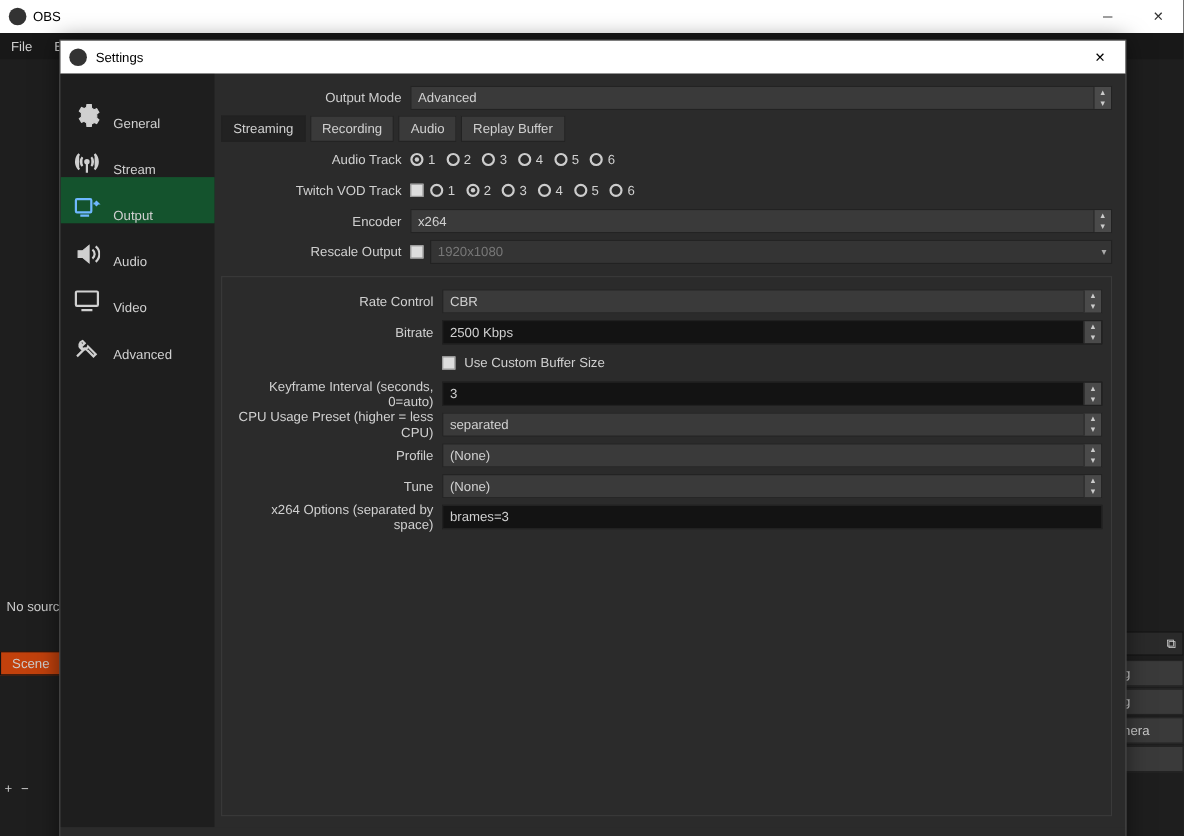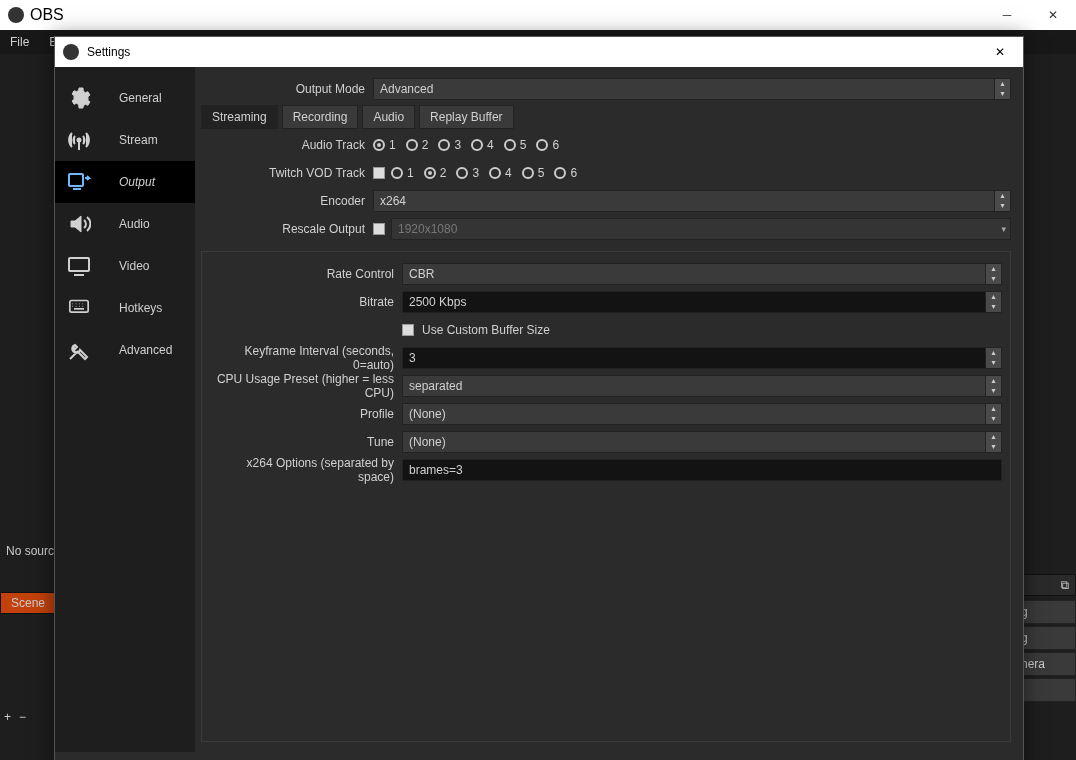--- a/index.html
+++ b/index.html
@@ -1,21 +1,21 @@
 <!DOCTYPE html>
 <html><head>
 <meta charset="utf-8">
 <style>
 * { box-sizing: border-box; margin: 0; padding: 0; font-family: "Segoe UI", Arial, sans-serif; font-size: 12px; }
 body { background: #1e1e1e; width: 1076px; height: 760px; overflow: hidden; position: relative; color: #d0d0d0; }
 
 
 .bg-titlebar { position: absolute; top: 0; left: 0; right: 0; height: 30px; background: #fff; display: flex; align-items: center; }
 .bg-titlebar .icon { width: 16px; height: 16px; margin: 0 6px 0 8px; border-radius: 50%; background: #333; }
-.bg-titlebar .txt { color: #000; font-size: 16px; }
+.bg-titlebar .txt { color: #000; font-size: 12px; }
 .bg-titlebar .winbtns { margin-left: auto; display: flex; }
 .bg-titlebar .winbtn { width: 46px; height: 30px; display: flex; align-items: center; justify-content: center; color: #333; }
 .bg-menubar { position: absolute; top: 30px; left: 0; right: 0; height: 24px; background: #181818; display: flex; align-items: center; color: #d0d0d0; }
 .bg-menubar .mitem { padding: 0 10px; }
 .bg-nosource { position: absolute; left: 6px; top: 544px; color: #ccc; font-size: 12px; }
 .bg-main-dark { position: absolute; left: 0; right: 0; top: 54px; bottom: 0; background: #1e1e1e; }
 .bg-scene-tab { position:absolute; left:0; top:592px; height:22px; background:#c2410c; color:#ccc; padding:3px 10px; border:1px solid #111; }
 .bg-scene-btns { position:absolute; left:4px; top:710px; color:#ccc; font-size:20px; display:flex; gap:8px; }
 
 
@@ -35,22 +35,22 @@
 }
 .dlg-titlebar { height: 30px; background: #fff; display: flex; align-items: center; }
 .dlg-titlebar .icon { width: 16px; height: 16px; margin: 0 8px; border-radius: 50%; background: #333; }
 .dlg-titlebar .title { color: #000; font-size: 12px; }
 .dlg-titlebar .close { margin-left: auto; width: 46px; height: 30px; display: flex; align-items: center; justify-content: center; color: #000; }
 
 .dlg-body { flex: 1; display: flex; background: #2b2b2b; overflow: hidden; }
 
 
 .sidebar { width: 140px; background: #1e1e1e; padding: 10px 0; }
-.side-item { display: flex; align-items: center; height: 42px; padding: 0 10px; color: #d0d0d0; cursor: pointer; gap: 26px; }
-.side-item.active { background: #000000; font-style: italic; }
+.side-item { display: flex; align-items: flex-end; height: 42px; padding: 0 10px; color: #d0d0d0; cursor: pointer; gap: 10px; }
+.side-item.active { background: #14532d; }
 .side-item .sicon { width: 28px; height: 28px; display: flex; align-items: center; justify-content: center; flex-shrink: 0; }
 .side-item.active .sicon svg { fill: #6fb8ff; stroke: #6fb8ff; }
 .side-item .sicon svg { fill: #d0d0d0; stroke: #d0d0d0; }
 
 
 .content { flex: 1; padding: 10px 12px 10px 6px; display: flex; flex-direction: column; gap: 4px; overflow: hidden; }
 
 .row { display: flex; align-items: center; height: 24px; gap: 2px; }
 .row .label { width: 170px; text-align: right; padding-right: 6px; color: #d0d0d0; }
 .select, .tinput {
@@ -180,37 +180,20 @@
         <span class="sicon">
           <svg viewBox="0 0 24 24" width="24" height="24">
               <rect x="2" y="4" width="20" height="13" rx="1" fill="none" stroke-width="2"></rect>
               <line x1="7" y1="21" x2="17" y2="21" stroke-width="2"></line>
             </svg>
         </span>
         <span>Video</span>
       </div>
       <div class="side-item">
         <span class="sicon">
-          <svg viewBox="0 0 24 24" width="26" height="20">
-              <rect x="1" y="3" width="22" height="14" rx="2" fill="none" stroke-width="2"></rect>
-              <line x1="4" y1="7" x2="5" y2="7"></line>
-              <line x1="8" y1="7" x2="9" y2="7"></line>
-              <line x1="12" y1="7" x2="13" y2="7"></line>
-              <line x1="16" y1="7" x2="17" y2="7"></line>
-              <line x1="4" y1="10" x2="5" y2="10"></line>
-              <line x1="8" y1="10" x2="9" y2="10"></line>
-              <line x1="12" y1="10" x2="13" y2="10"></line>
-              <line x1="16" y1="10" x2="17" y2="10"></line>
-              <line x1="6" y1="13" x2="18" y2="13" stroke-width="2"></line>
-            </svg>
-        </span>
-        <span>Hotkeys</span>
-      </div>
-      <div class="side-item">
-        <span class="sicon">
           <svg viewBox="0 0 24 24" width="24" height="24">
               <path d="M3 21l8-8m-3-6a4 4 0 105 5l7 7-2 2-7-7a4 4 0 01-5-5l2 2 2-2-2-2z" fill="none" stroke-width="2"></path>
             </svg>
         </span>
         <span>Advanced</span>
       </div>
     </div>
 
     <div class="content">
 

